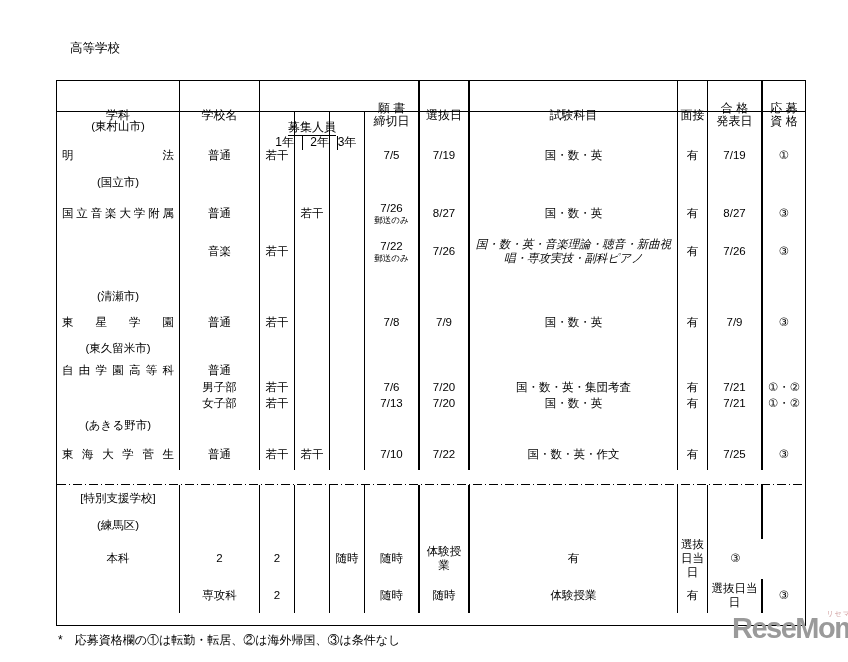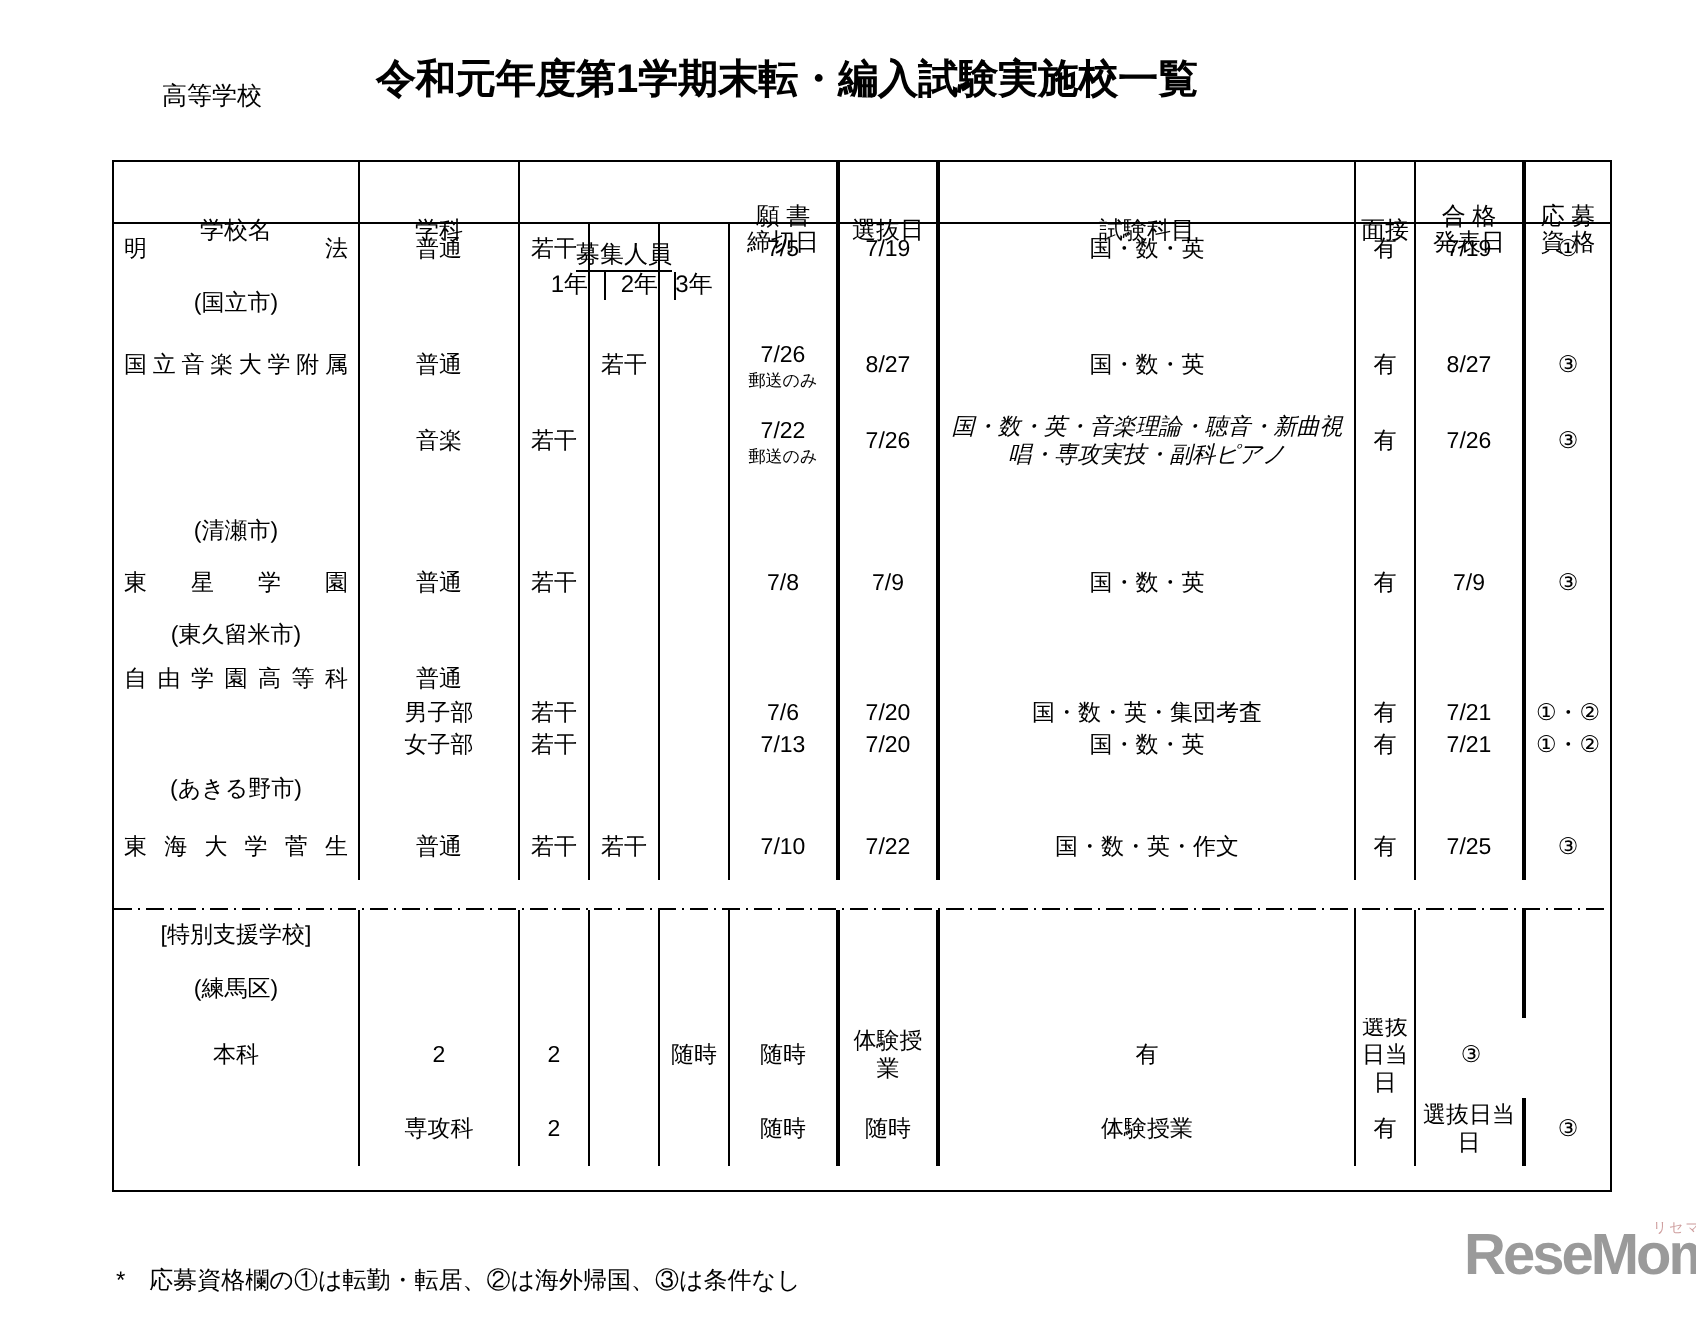--- a/index.html
+++ b/index.html
@@ -1,21 +1,21 @@
 <!DOCTYPE html>
 <html><head>
 <meta charset="utf-8">
 <style>
   * { box-sizing: border-box; margin: 0; padding: 0; }
   html,body { background:#fff; }
   .page {
     position: relative; width: 848px; height: 662px; background: #fff;
     font-family: "Liberation Sans", sans-serif; color: #000; overflow: hidden;
   }
-  .cat-label { position:absolute; left:70px; top:40px; font-size:12.5px;margin-left:11px; }
+  .cat-label { position:absolute; left:70px; top:40px; font-size:12.5px; }
   .page-title { position:absolute; left:188px; top:26px; font-size:20px; font-weight:700; }
 
   .exam-table { position:absolute; left:56px; top:80px; border:1.5px solid #000; background:#fff; }
 
   
   .hrow { display:grid; grid-template-columns:123px 80px 105px 55px 50px 208px 30px 55px 42px;
           height:31px; border-bottom:1.5px solid #000; }
   .hrow > div { border-right:1px solid #000; display:flex; align-items:center; justify-content:center;
                 font-size:12px; text-align:center; line-height:1.15; }
   .hrow > div:nth-child(4), .hrow > div:nth-child(5), .hrow > div:nth-child(8) { border-right-width:2px; }
@@ -61,27 +61,26 @@
   .logo { position:absolute; left:732px; top:612px; }
   .logo-text { font-size:29px; font-weight:700; color:#9a9a9a; letter-spacing:-1.5px; }
   .logo-ruby { position:absolute; right:6px; top:-3px; font-size:7px; color:#cf9f9f; letter-spacing:1px; }
 </style>
 </head>
 <body>
 
 <div class="page">
 
   <span class="cat-label">高等学校</span>
-  <h1 class="page-title">令和元年度第1学期末転・編入試験実施校一覧</h1>
 
   <div class="exam-table">
 
     <div class="hrow">
+      <div>学科</div>
       <div>学校名</div>
-      <div>学科</div>
       <div class="recruit-cell">
         <div class="r-top">募集人員</div>
         <div class="r-bot">
           <div>1年</div>
           <div>2年</div>
           <div>3年</div>
         </div>
       </div>
       <div class="two">
         <span>願 書</span>
@@ -95,20 +94,33 @@
         <span>発表日</span>
       </div>
       <div class="two">
         <span>応 募</span>
         <span>資 格</span>
       </div>
     </div>
 
     <div class="sec1">
 
+      <div class="row h30">
+        <div class="name">(東村山市)</div>
+        <div></div>
+          <div></div>
+        <div></div>
+          <div></div>
+        <div></div>
+          <div></div>
+        <div></div>
+          <div></div>
+        <div></div>
+          <div></div>
+      </div>
 
       <div class="row h28">
         <div class="name">
             <span class="jst">明法</span>
           </div>
         <div class="dept">普通</div>
         <div>若干</div>
         <div></div>
         <div></div>
         <div>7/5</div>

